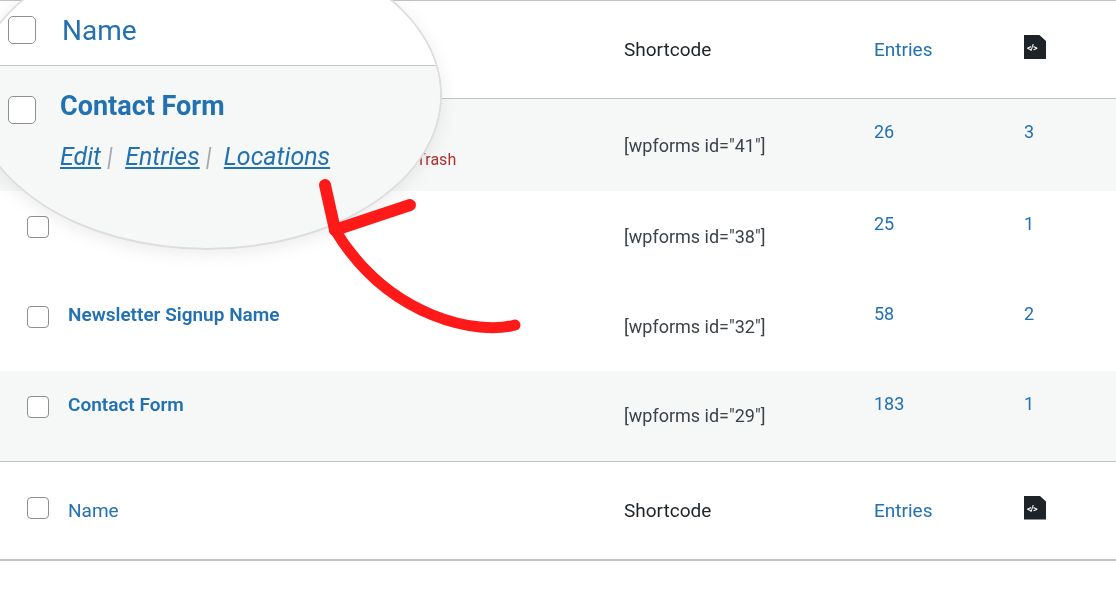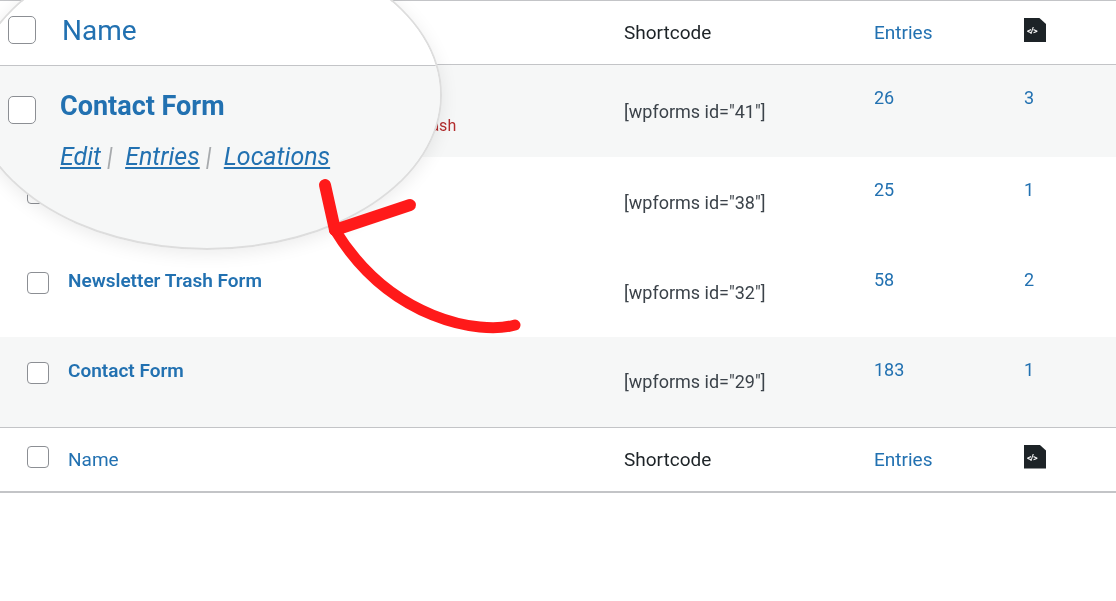--- a/index.html
+++ b/index.html
@@ -24,21 +24,21 @@
   table {
     width: 100%;
     border-collapse: collapse;
     table-layout: fixed;
   }
   thead th, tfoot th {
     text-align: left;
     font-weight: 400;
     font-size: 19px;
     color: #2271b1;
-    padding: 15px 12px;
+    padding: 32px 12px;
     background: #fff;
     border-bottom: 1px solid #c3c4c7;
   }
   tfoot th { border-top: 1px solid #c3c4c7; border-bottom: 1px solid #c3c4c7; }
   thead th { border-top: 1px solid #c3c4c7; }
   th.col-cb, td.col-cb { width: 56px; text-align: center; padding-left: 18px; padding-right: 0; }
   th.col-name, td.col-name { width: 556px; }
   th.col-short, td.col-short { width: 250px; color: #3c434a; }
   th.col-entries, td.col-entries { width: 150px; }
   th.col-loc, td.col-loc { width: 104px; }
@@ -168,21 +168,21 @@
       <td class="col-cb"><input type="checkbox" style=""></td>
       <td class="col-name"><a href="#" class="form-title"></a></td>
       <td class="col-short">[wpforms id="38"]</td>
       <td class="col-entries"><a href="#">25</a></td>
       <td class="col-loc"><a href="#">1</a></td>
     </tr>
 
 
     <tr>
       <td class="col-cb"><input type="checkbox" style=""></td>
-      <td class="col-name"><a href="#" class="form-title">Newsletter Trash Form</a></td>
+      <td class="col-name"><a href="#" class="form-title">Newsletter Signup Name</a></td>
       <td class="col-short">[wpforms id="32"]</td>
       <td class="col-entries"><a href="#">58</a></td>
       <td class="col-loc"><a href="#">2</a></td>
     </tr>
 
     <tr class="alt">
       <td class="col-cb"><input type="checkbox" style=""></td>
       <td class="col-name"><a href="#" class="form-title">Contact Form</a></td>
       <td class="col-short">[wpforms id="29"]</td>
       <td class="col-entries"><a href="#">183</a></td>

